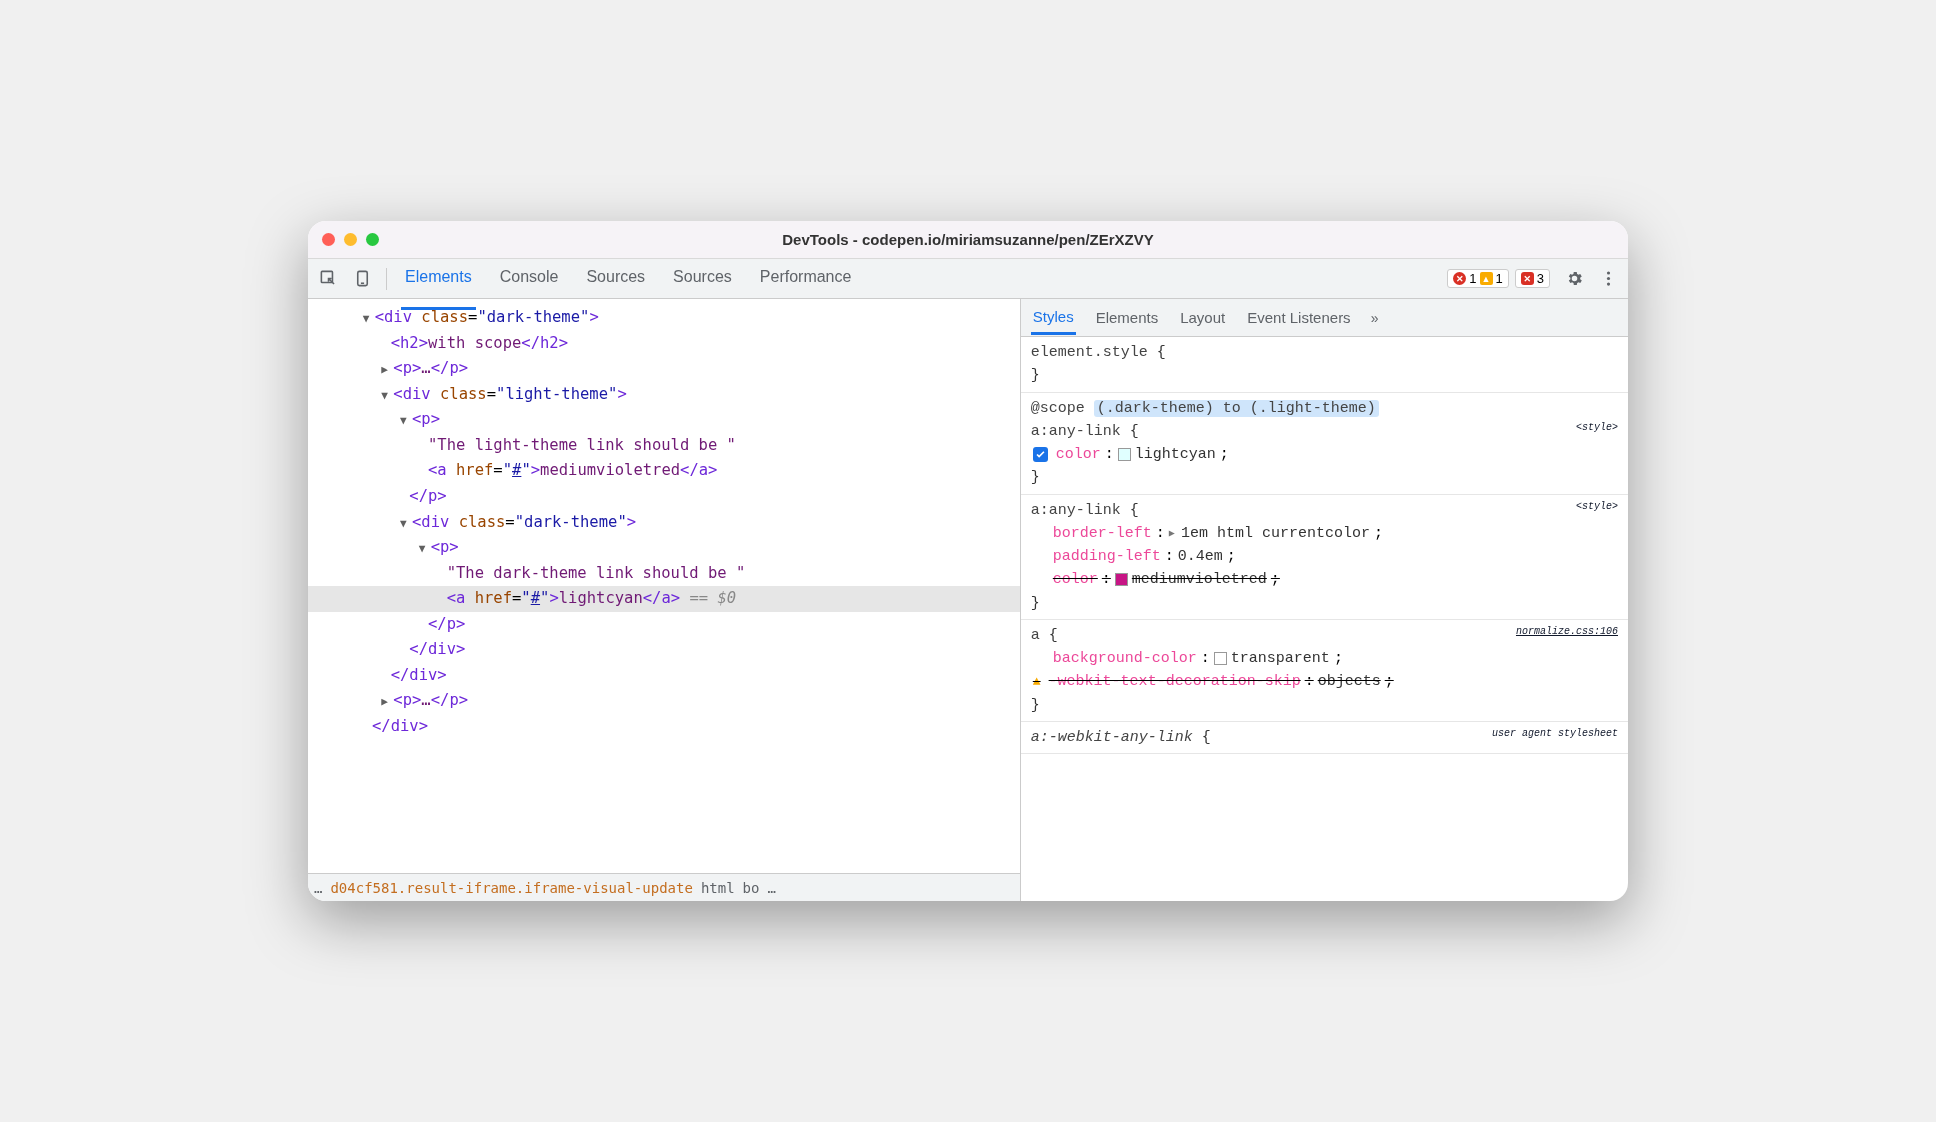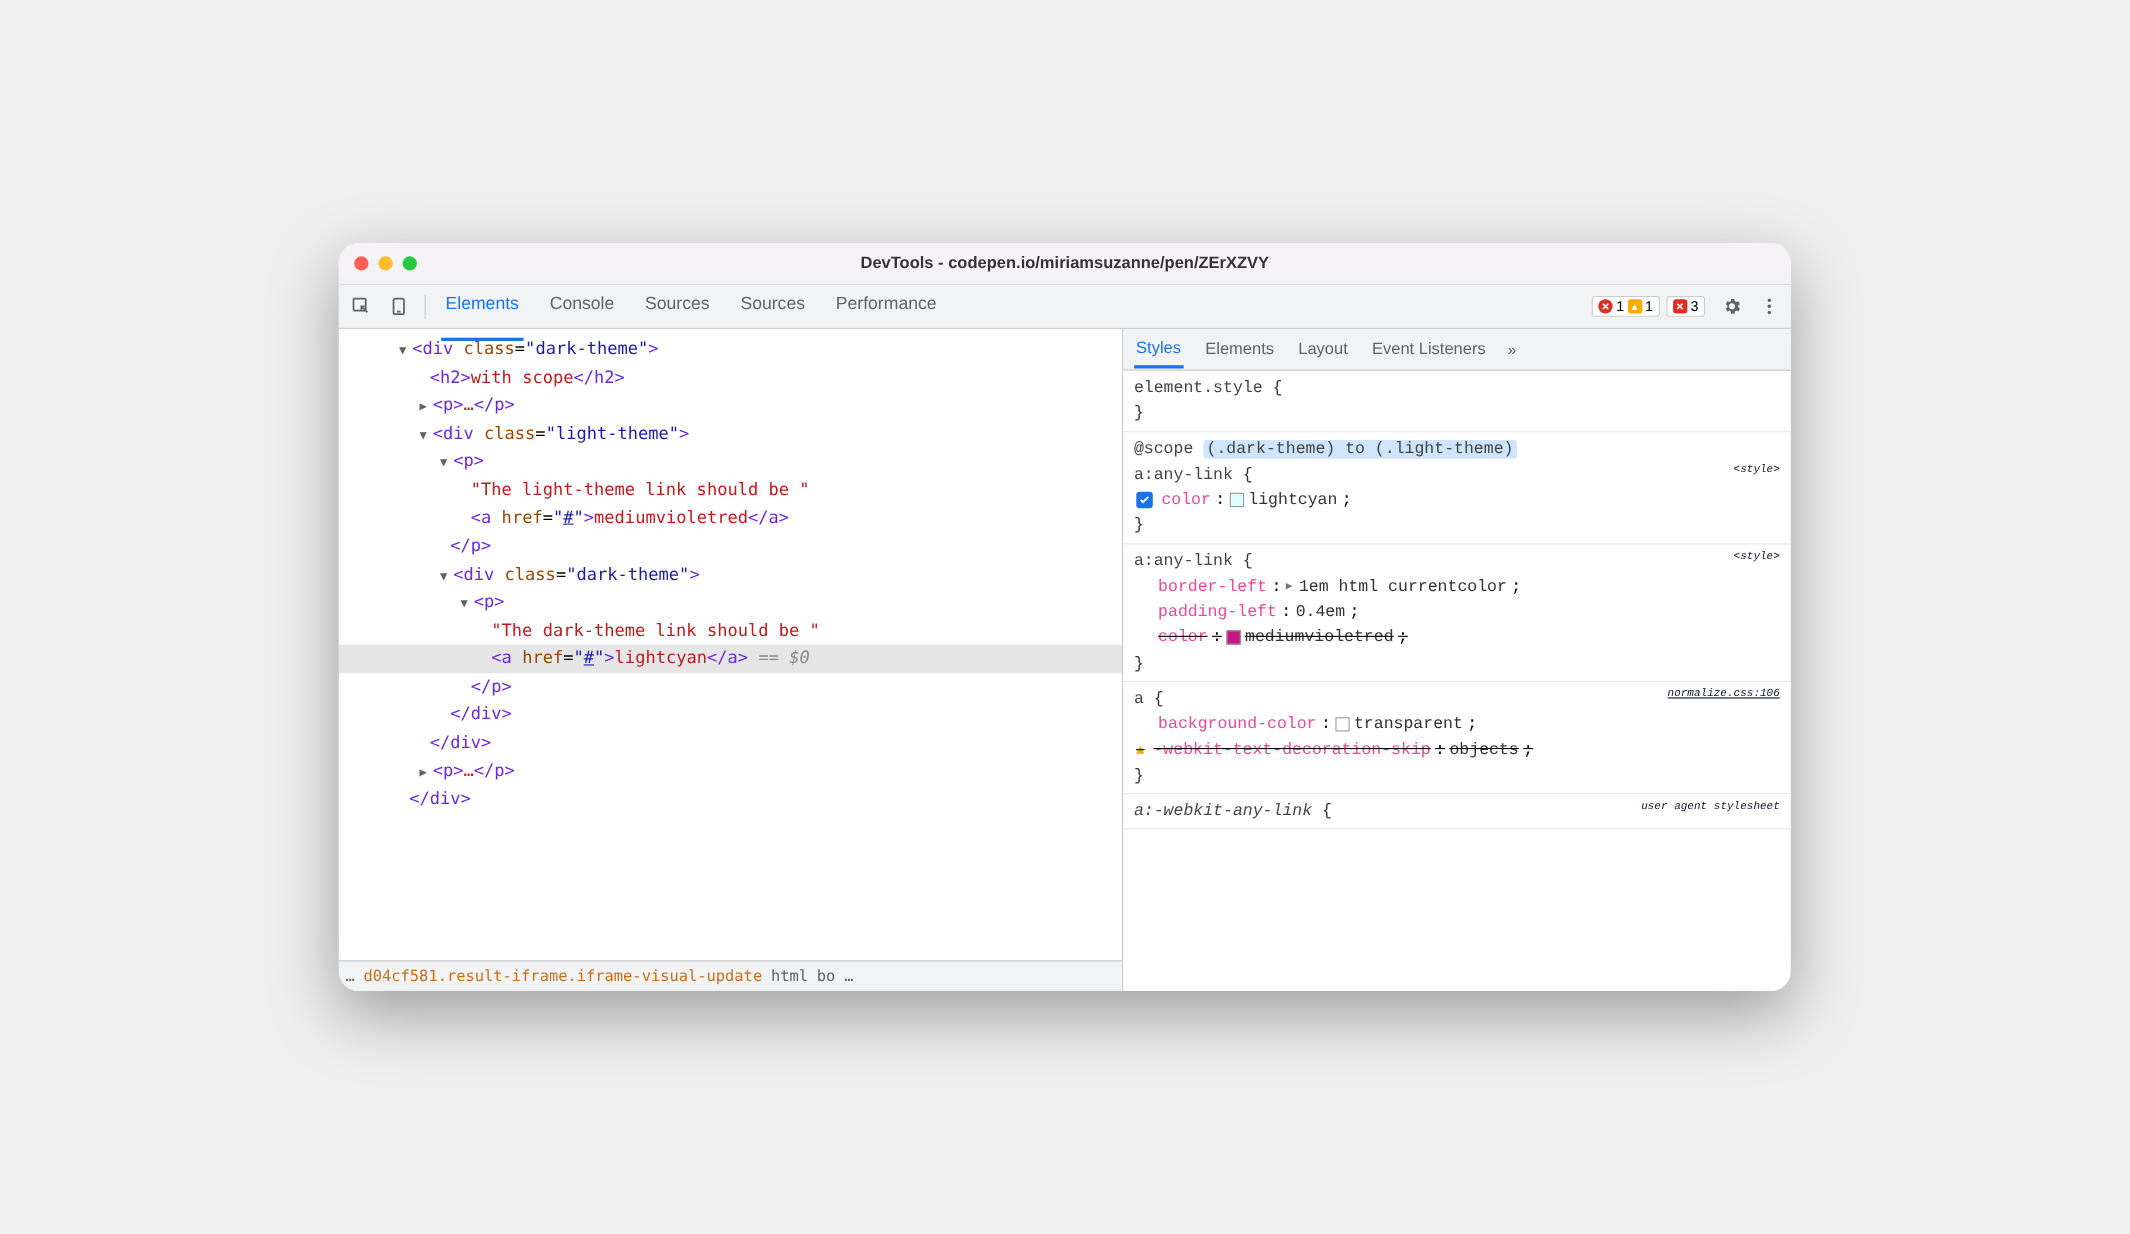--- a/index.html
+++ b/index.html
@@ -105,21 +105,21 @@
   font-size: 15.5px;
   line-height: 1.65;
   padding: 6px 0;
 }
 .dom-line { white-space: pre; padding: 0 8px; }
 .dom-line.selected { background: #e6e6e6; }
 .tri { display: inline-block; width: 12px; color: #606060; font-size: 11px; }
 .tag { color: #6d28d9; }
 .attr-name { color: #994500; }
 .attr-val { color: #1a1aa6; }
-.txt { color: #b91c1c; }
+.txt { color: #701a75; }
 .link-u { text-decoration: underline; color: #1a1aa6; }
 .sel-hint { color: #888; font-style: italic; }
 .breadcrumb {
   height: 28px;
   border-top: 1px solid #cbcbcb;
   background: #f1f3f4;
   display: flex;
   align-items: center;
   padding: 0 6px;
   font-family: Menlo, monospace;

